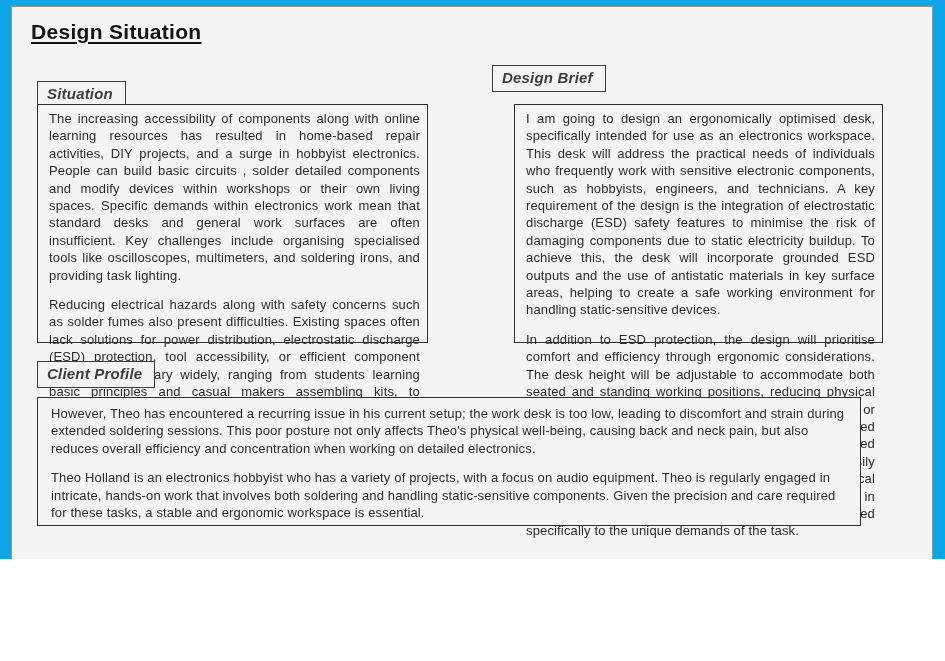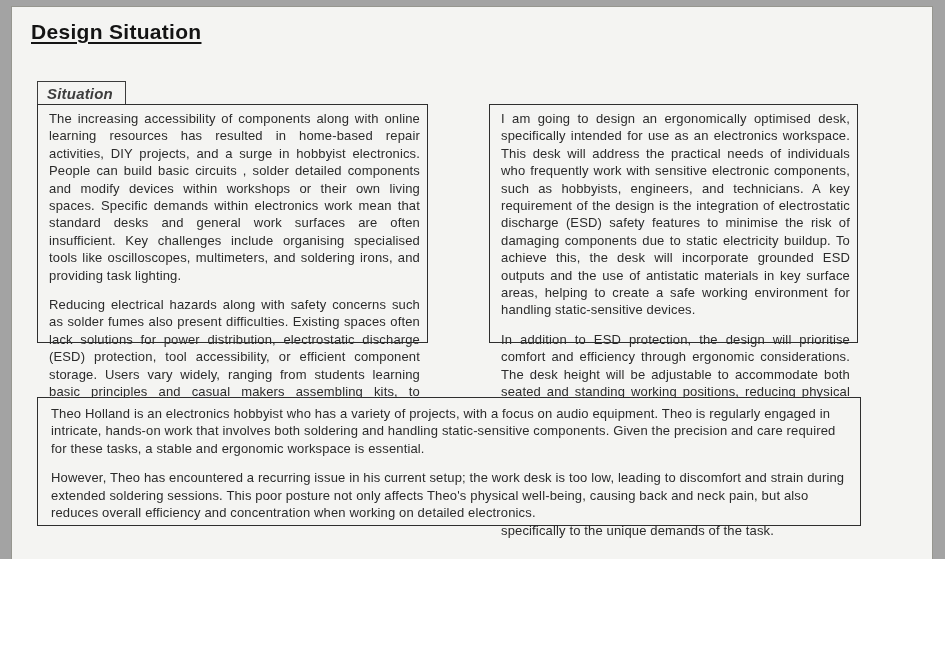--- a/index.html
+++ b/index.html
@@ -5,21 +5,21 @@
   html, body {
     margin: 0;
     padding: 0;
     background: #ffffff;
     font-family: "Liberation Sans", "DejaVu Sans", sans-serif;
   }
   .canvas {
     position: relative;
     width: 945px;
     height: 559px;
-    background: #a3a3a3;
+    background: #0ea5e9;
     overflow: hidden;
   }
   .sheet {
     position: absolute;
     left: 11px;
     top: 6px;
     width: 922px;
     height: 627px;
     background: #f4f4f2;
     border: 1px solid #96968f;
@@ -68,21 +68,21 @@
   .text-box p:last-child { margin-bottom: 0; }
   .justified p { text-align: justify; }
   #situation-label { left: 25px; top: 58px; margin-top: 16px; }
   #design-brief-label { left: 480px; top: 58px; }
   #client-profile-label { left: 25px; top: 354px; }
   #situation-box {
     left: 25px; top: 97px;
     width: 391px; height: 239px;
   }
   #design-brief-box {
-    left: 477px; top: 97px;
+    left: 502px; top: 97px;
     width: 369px; height: 239px;
   }
   #client-profile-box {
     left: 25px; top: 390px;
     width: 824px; height: 129px;
     padding: 7px 9px;
   }
   .footer {
     position: absolute;
     left: 0;
@@ -104,27 +104,33 @@
 
     <div class="label-box" id="situation-label">
       <span class="label-text">Situation</span>
     </div>
 
     <div class="text-box justified" id="situation-box">
       <p>The increasing accessibility of components along with online learning resources has resulted in home-based repair activities, DIY projects, and a surge in hobbyist electronics. People can build basic circuits , solder detailed components and modify devices within workshops or their own living spaces. Specific demands within electronics work mean that standard desks and general work surfaces are often insufficient. Key challenges include organising specialised tools like oscilloscopes, multimeters, and soldering irons, and providing task lighting.</p>
       <p>Reducing electrical hazards along with safety concerns such as solder fumes also present difficulties. Existing spaces often lack solutions for power distribution, electrostatic discharge (ESD) protection, tool accessibility, or efficient component storage. Users vary widely, ranging from students learning basic principles and casual makers assembling kits, to advanced enthusiasts and repair technicians requiring robust and precise setups. There is a real need for workspace solutions specifically designed for electronics, and these solutions must fully address safety, organisation, and workflow efficiency within potentially limited or multi-purpose spaces.</p>
     </div>
 
+    <div class="label-box" id="design-brief-label">
+      <span class="label-text">Design Brief</span>
+    </div>
 
     <div class="text-box justified" id="design-brief-box">
       <p>I am going to design an ergonomically optimised desk, specifically intended for use as an electronics workspace. This desk will address the practical needs of individuals who frequently work with sensitive electronic components, such as hobbyists, engineers, and technicians. A key requirement of the design is the integration of electrostatic discharge (ESD) safety features to minimise the risk of damaging components due to static electricity buildup. To achieve this, the desk will incorporate grounded ESD outputs and the use of antistatic materials in key surface areas, helping to create a safe working environment for handling static-sensitive devices.</p>
       <p>In addition to ESD protection, the design will prioritise comfort and efficiency through ergonomic considerations. The desk height will be adjustable to accommodate both seated and standing working positions, reducing physical strain during long sessions of soldering, inspection, or assembly. Thoughtful cable management, integrated lighting options, and modular storage will also be included to keep tools and components organised and easily accessible. This workspace will not only improve physical comfort but also enhance productivity and precision in electronic work by creating an environment tailored specifically to the unique demands of the task.</p>
     </div>
 
+    <div class="label-box" id="client-profile-label">
+      <span class="label-text">Client Profile</span>
+    </div>
 
     <div class="text-box" id="client-profile-box">
+      <p>However, Theo has encountered a recurring issue in his current setup; the work desk is too low, leading to discomfort and strain during extended soldering sessions. This poor posture not only affects Theo's physical well-being, causing back and neck pain, but also reduces overall efficiency and concentration when working on detailed electronics.</p>
       <p>Theo Holland is an electronics hobbyist who has a variety of projects, with a focus on audio equipment. Theo is regularly engaged in intricate, hands-on work that involves both soldering and handling static-sensitive components. Given the precision and care required for these tasks, a stable and ergonomic workspace is essential.</p>
-      <p>However, Theo has encountered a recurring issue in his current setup; the work desk is too low, leading to discomfort and strain during extended soldering sessions. This poor posture not only affects Theo's physical well-being, causing back and neck pain, but also reduces overall efficiency and concentration when working on detailed electronics.</p>
     </div>
   </div>
 
   <div class="footer">Name: Asher Davis Candidate Number: 7212 Center Number: 62229</div>
 </div>
 
 </body></html>

